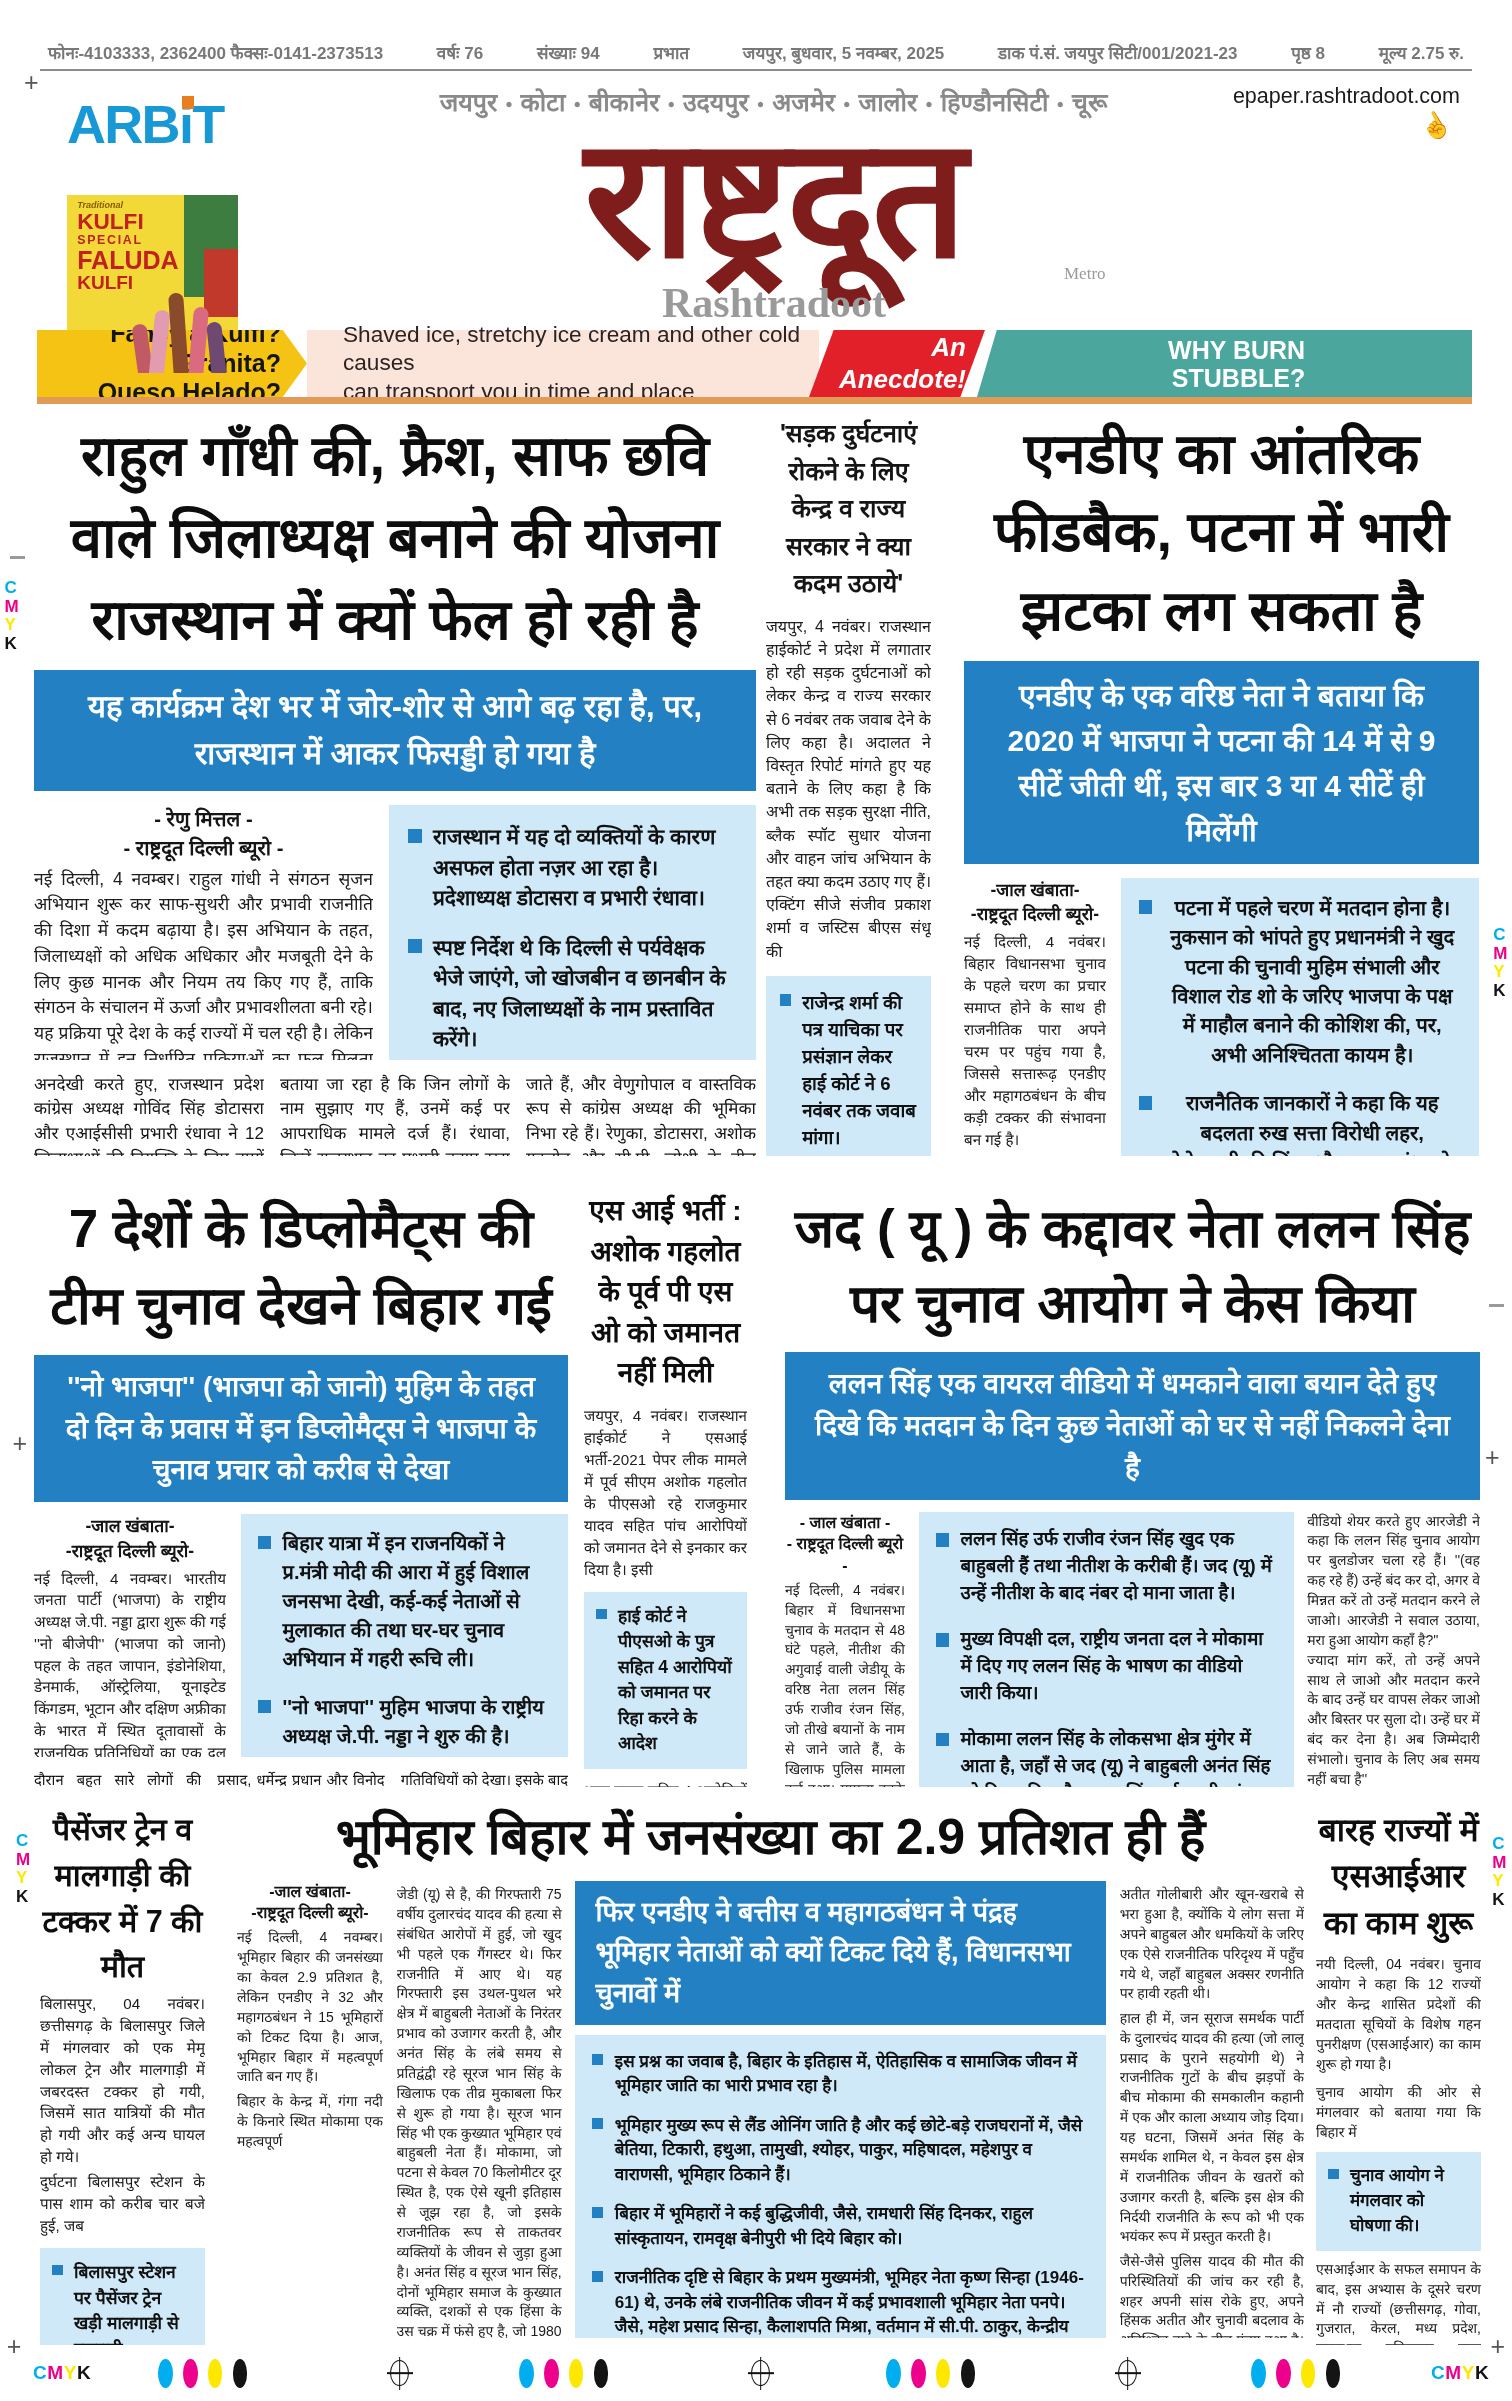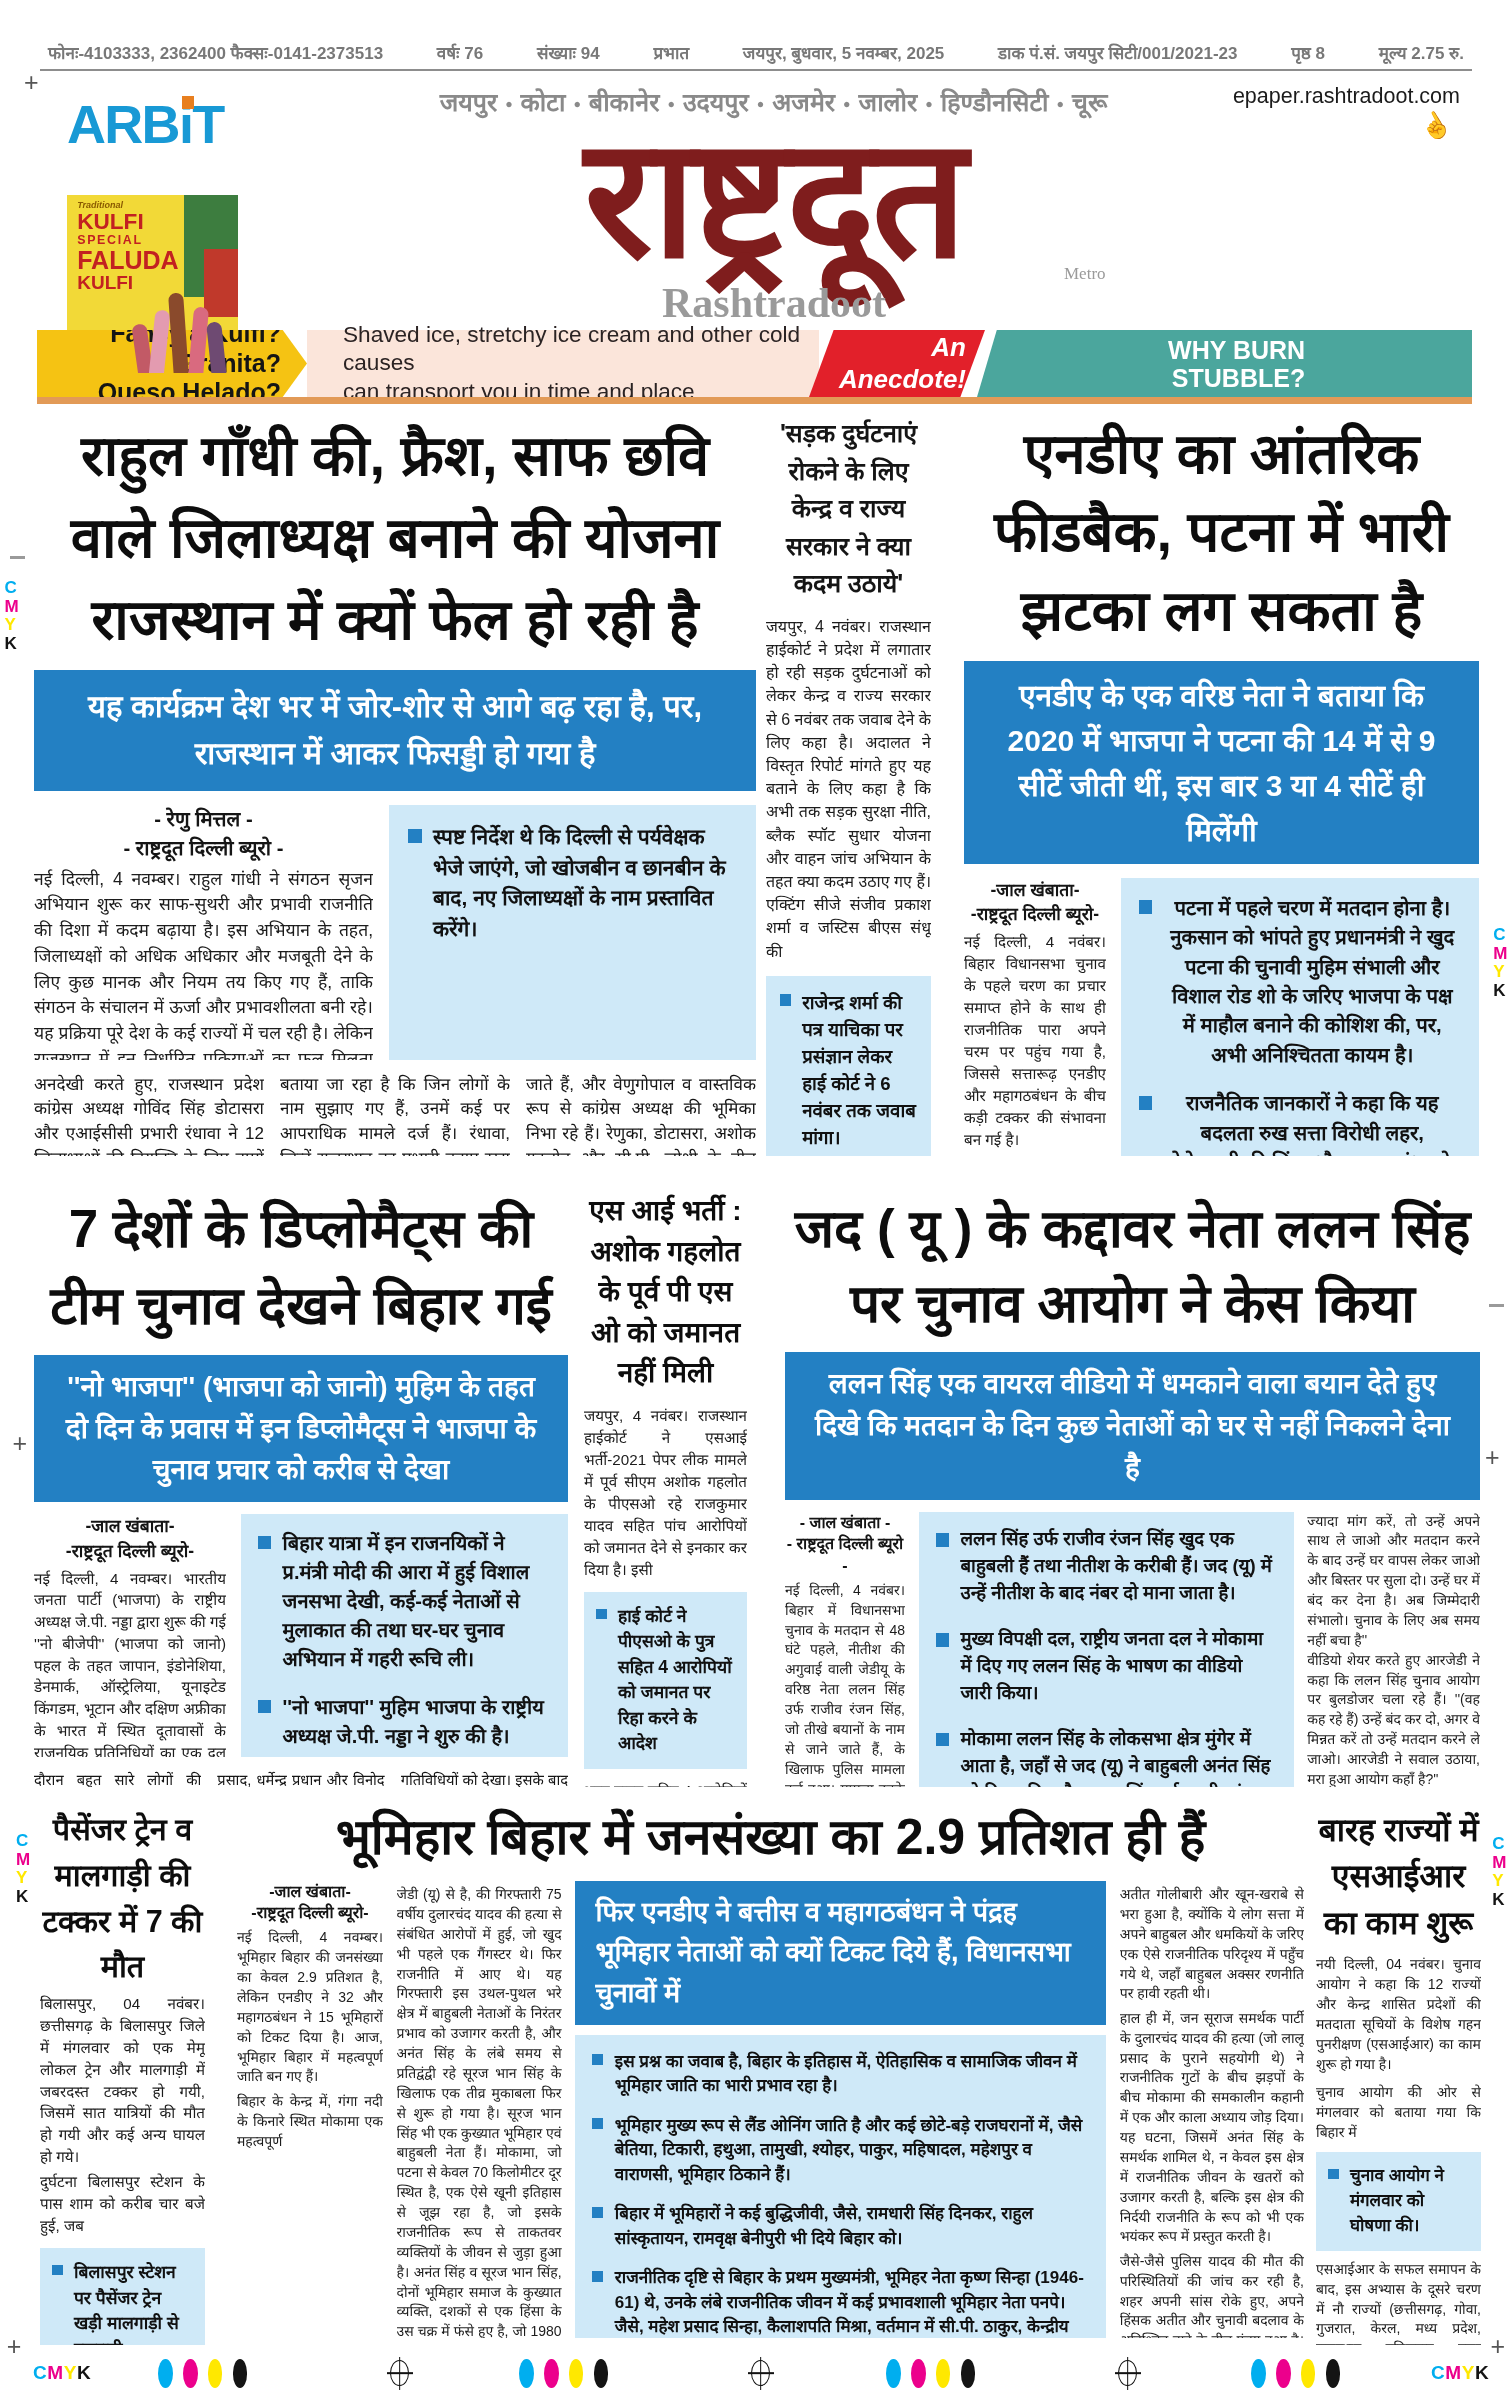--- a/index.html
+++ b/index.html
@@ -265,20 +265,24 @@
     <div class="sub-blue">यह कार्यक्रम देश भर में जोर-शोर से आगे बढ़ रहा है, पर, राजस्थान में आकर फिसड्डी हो गया है</div>
     <div class="row">
       <div class="colA clip">
         <div class="byline">- रेणु मित्तल -</div>
         <div class="byline">- राष्ट्रदूत दिल्ली ब्यूरो -</div>
         <div class="body">नई दिल्ली, 4 नवम्बर। राहुल गांधी ने संगठन सृजन अभियान शुरू कर साफ-सुथरी और प्रभावी राजनीति की दिशा में कदम बढ़ाया है। इस अभियान के तहत, जिलाध्यक्षों को अधिक अधिकार और मजबूती देने के लिए कुछ मानक और नियम तय किए गए हैं, ताकि संगठन के संचालन में ऊर्जा और प्रभावशीलता बनी रहे। यह प्रक्रिया पूरे देश के कई राज्यों में चल रही है। लेकिन राजस्थान में इन निर्धारित प्रक्रियाओं का फल मिलता नहीं दिख रहा। इसका फल इस योजना के अनुरूप नहीं मिल पा रहा है।</div>
       </div>
       <div class="bbox clip">
         <div class="bullet">
             <span class="sq"></span>
+            <span class="bt">राजस्थान में यह दो व्यक्तियों के कारण असफल होता नज़र आ रहा है। प्रदेशाध्यक्ष डोटासरा व प्रभारी रंधावा।</span>
+          </div>
+        <div class="bullet">
+            <span class="sq"></span>
             <span class="bt">स्पष्ट निर्देश थे कि दिल्ली से पर्यवेक्षक भेजे जाएंगे, जो खोजबीन व छानबीन के बाद, नए जिलाध्यक्षों के नाम प्रस्तावित करेंगे।</span>
           </div>
 
       </div>
     </div>
     <div class="cols3">
       <div>अनदेखी करते हुए, राजस्थान प्रदेश कांग्रेस अध्यक्ष गोविंद सिंह डोटासरा और एआईसीसी प्रभारी रंधावा ने 12 जिलाध्यक्षों की नियुक्ति के लिए नामों की सूची भेजी है। निर्देश उन्हें पहले ही दिए गए थे कि इन नियुक्तियों में पर्यवेक्षक नियुक्त किए गए हैं।</div>
       <div>बताया जा रहा है कि जिन लोगों के नाम सुझाए गए हैं, उनमें कई पर आपराधिक मामले दर्ज हैं। रंधावा, जिन्हें राजस्थान का प्रभारी बनाए रखा गया है, की भूमिका को लेकर भी प्रदेश के नेता सवाल खड़े कर रहे हैं।</div>
       <div>जाते हैं, और वेणुगोपाल व वास्तविक रूप से कांग्रेस अध्यक्ष की भूमिका निभा रहे हैं। रेणुका, डोटासरा, अशोक गहलोत और सी.पी. जोशी के बीच खेमेबाजी जारी है। ऐसे में नए जिलाध्यक्षों की नियुक्ति अटकी हुई है, जिससे वेणुगोपाल के करीबी माने जाते हैं।</div>
     </div>
@@ -379,22 +383,22 @@
             <span class="sq"></span>
             <span class="bt">मुख्य विपक्षी दल, राष्ट्रीय जनता दल ने मोकामा में दिए गए ललन सिंह के भाषण का वीडियो जारी किया।</span>
           </div>
         <div class="bullet">
             <span class="sq"></span>
             <span class="bt">मोकामा ललन सिंह के लोकसभा क्षेत्र मुंगेर में आता है, जहाँ से जद (यू) ने बाहुबली अनंत सिंह को टिकट दिया है। ललन सिंह उर्फ राजीव रंजन सिंह, जो खुद बाहुबली हैं, अनंत सिंह के पक्ष में प्रचार कर रहे हैं।</span>
           </div>
 
       </div>
       <div class="colC clip">
+        <div class="body">वीडियो शेयर करते हुए आरजेडी ने कहा कि ललन सिंह चुनाव आयोग पर बुलडोजर चला रहे हैं। ''(वह कह रहे हैं) उन्हें बंद कर दो, अगर वे मिन्नत करें तो उन्हें मतदान करने ले जाओ। आरजेडी ने सवाल उठाया, मरा हुआ आयोग कहाँ है?''</div>
         <div class="body">ज्यादा मांग करें, तो उन्हें अपने साथ ले जाओ और मतदान करने के बाद उन्हें घर वापस लेकर जाओ और बिस्तर पर सुला दो। उन्हें घर में बंद कर देना है। अब जिम्मेदारी संभालो। चुनाव के लिए अब समय नहीं बचा है''</div>
-        <div class="body">वीडियो शेयर करते हुए आरजेडी ने कहा कि ललन सिंह चुनाव आयोग पर बुलडोजर चला रहे हैं। ''(वह कह रहे हैं) उन्हें बंद कर दो, अगर वे मिन्नत करें तो उन्हें मतदान करने ले जाओ। आरजेडी ने सवाल उठाया, मरा हुआ आयोग कहाँ है?''</div>
 
       </div>
     </div>
 
   </div>
 
   <div class="art a-train">
     <div class="h-big">पैसेंजर ट्रेन व मालगाड़ी की टक्कर में 7 की मौत</div>
     <div class="body">बिलासपुर, 04 नवंबर। छत्तीसगढ़ के बिलासपुर जिले में मंगलवार को एक मेमू लोकल ट्रेन और मालगाड़ी में जबरदस्त टक्कर हो गयी, जिसमें सात यात्रियों की मौत हो गयी और कई अन्य घायल हो गये।</div>
     <div class="body">दुर्घटना बिलासपुर स्टेशन के पास शाम को करीब चार बजे हुई, जब</div>

